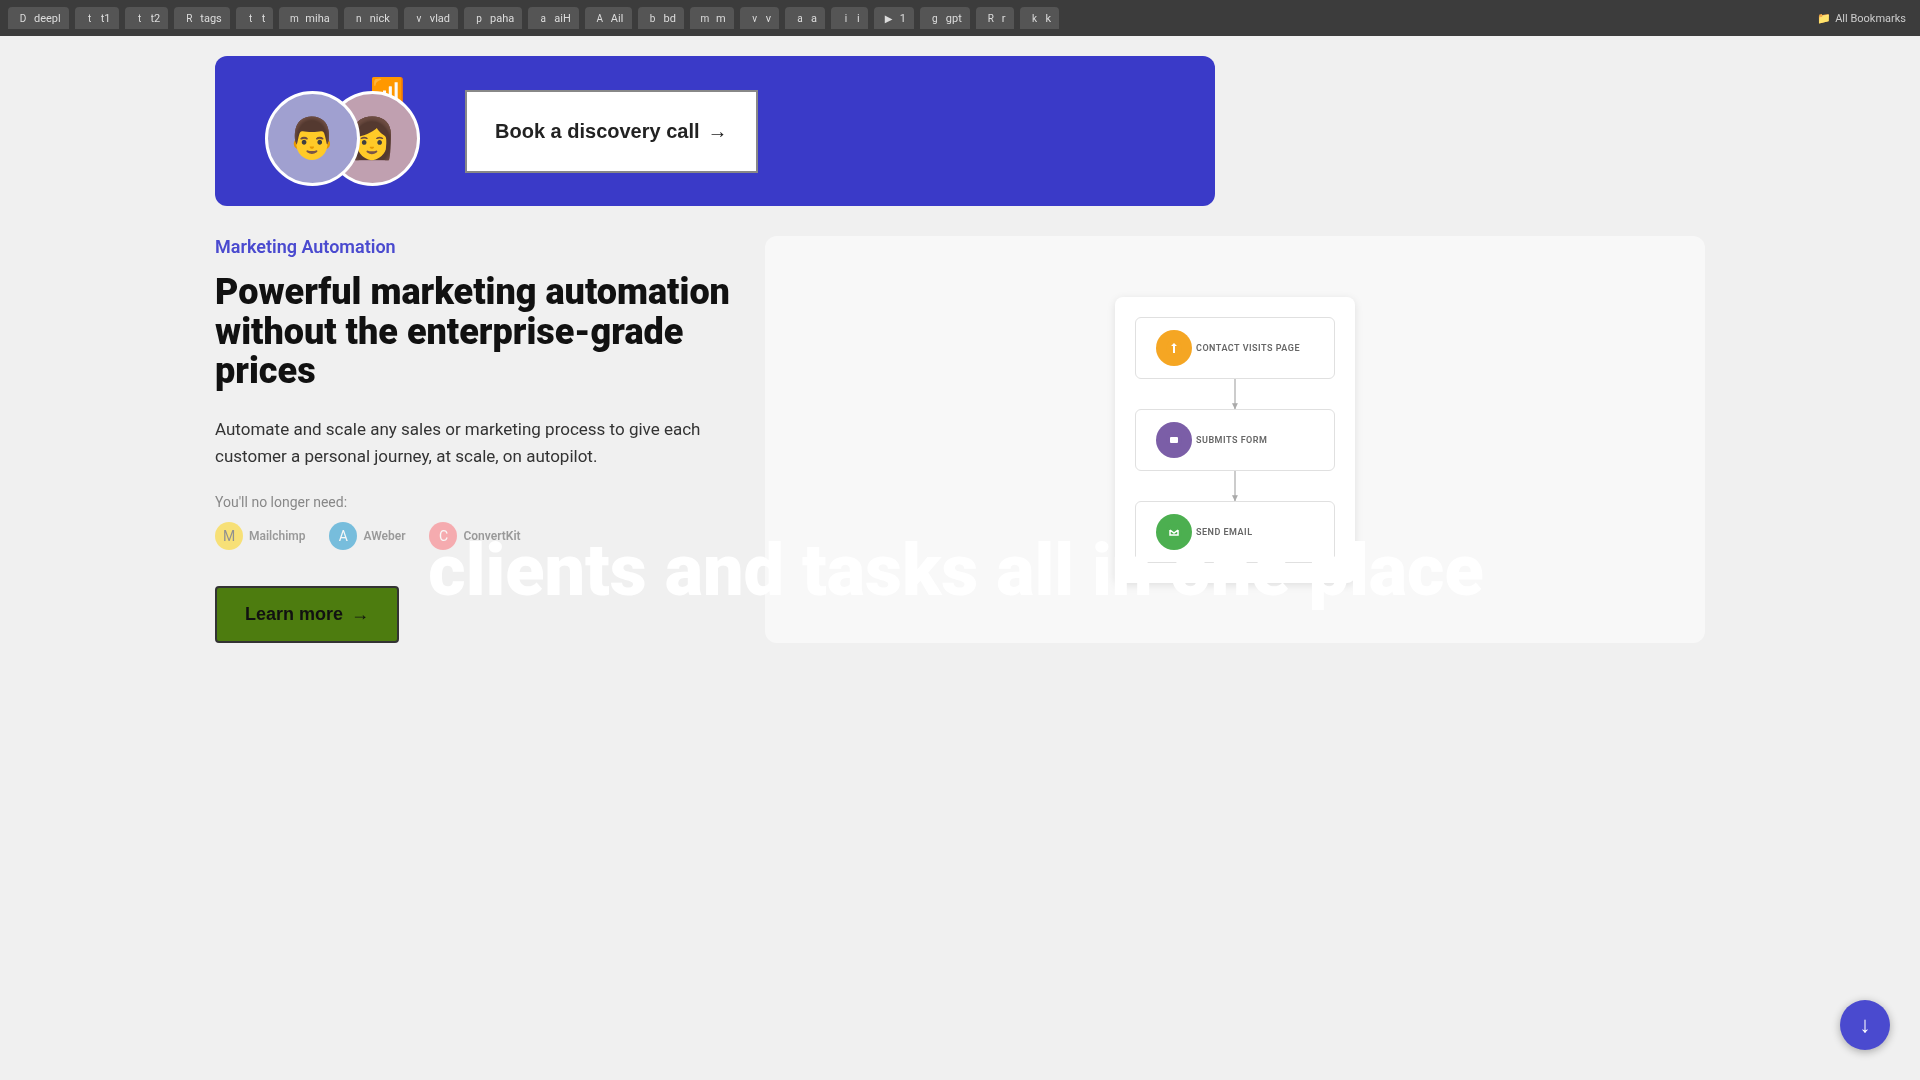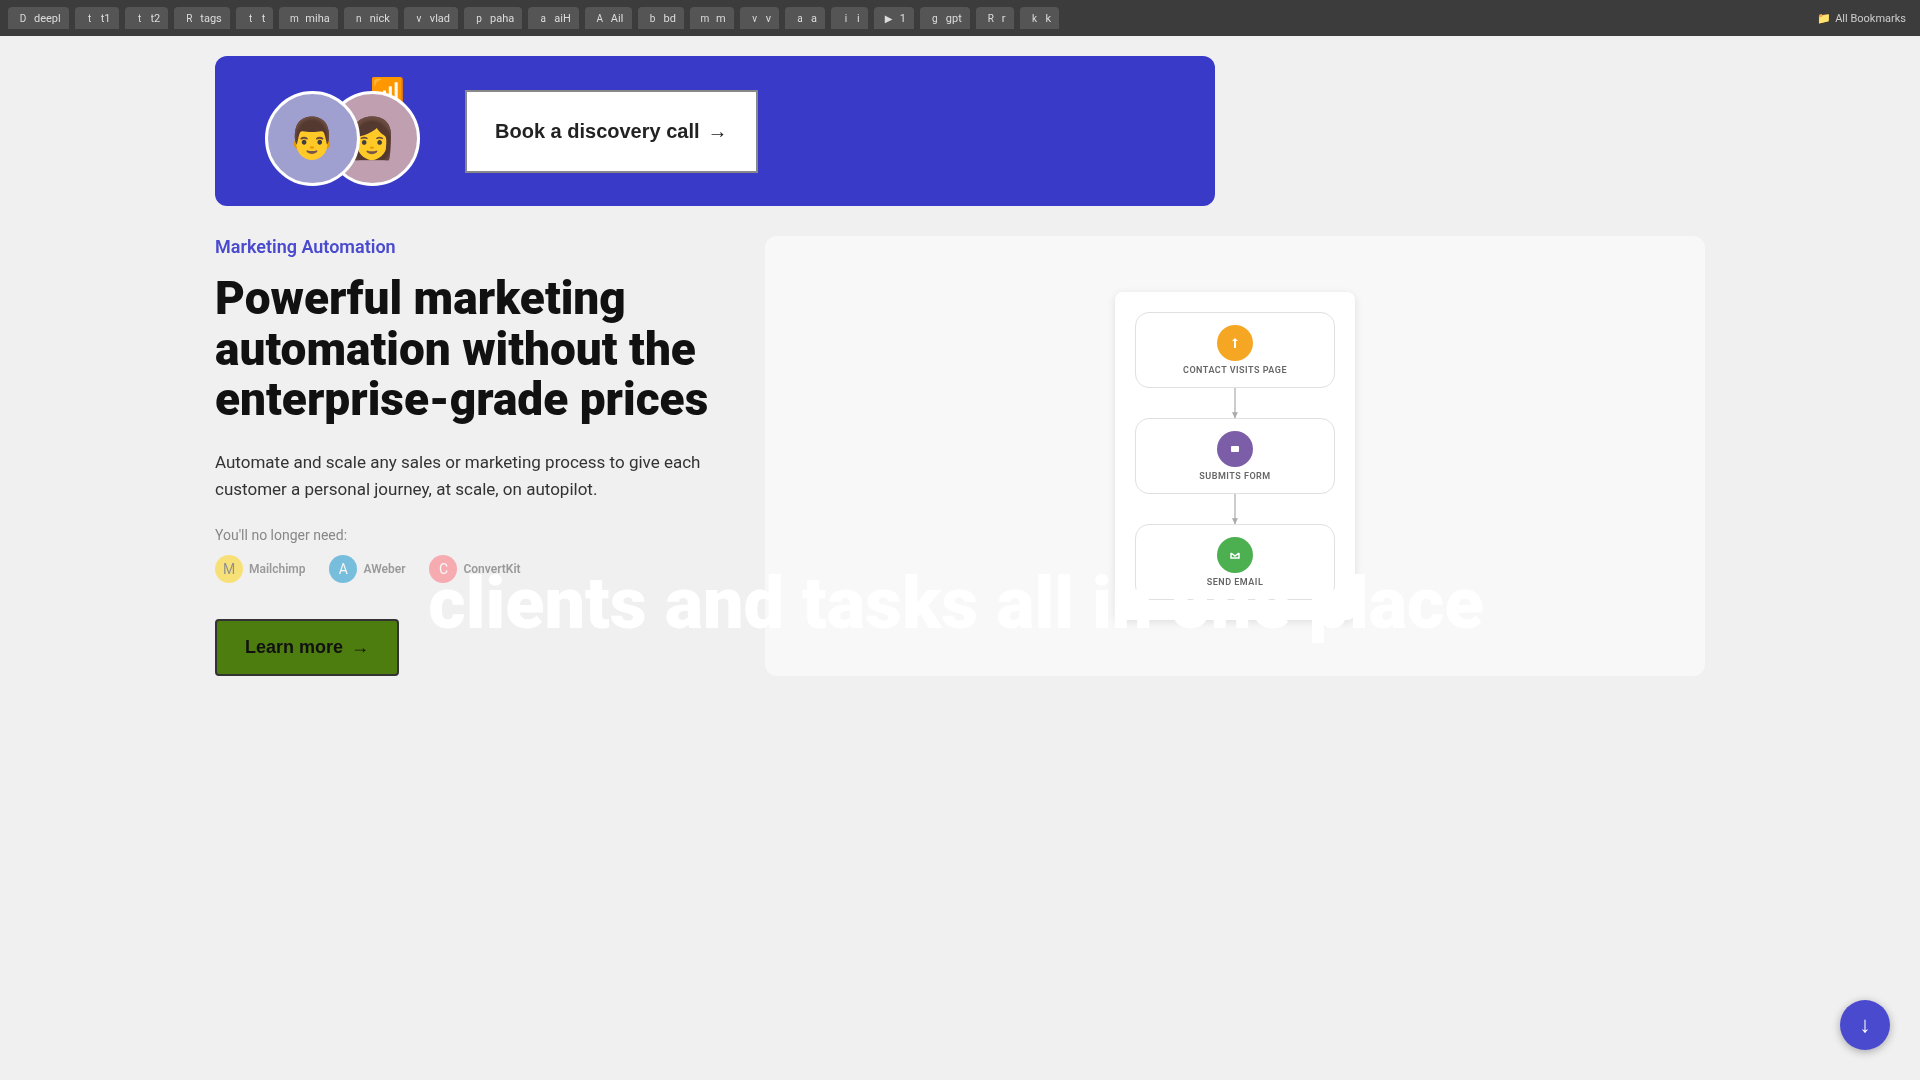--- a/index.html
+++ b/index.html
@@ -181,21 +181,21 @@
     }
 
     .section-label {
       color: #4a4acf;
       font-size: 18px;
       font-weight: 600;
       margin-bottom: 16px;
     }
 
     .section-heading {
-      font-size: 46px;
+      font-size: 36px;
       font-weight: 900;
       line-height: 1.1;
       color: #111;
       margin-bottom: 24px;
     }
 
     .section-desc {
       font-size: 17px;
       color: #333;
       line-height: 1.6;
@@ -275,25 +275,24 @@
       box-shadow: 0 2px 8px rgba(0,0,0,0.1);
       display: flex;
       flex-direction: column;
       align-items: center;
       gap: 0;
     }
 
     .diagram-step {
       background: white;
       border: 1px solid #e0e0e0;
-      border-radius: 14px;
+      border-radius: 6px;
       padding: 12px 20px;
       width: 200px;
       display: flex;
-      flex-direction: column;
       align-items: center;
       gap: 4px;
     }
 
     .step-icon {
       width: 36px;
       height: 36px;
       border-radius: 50%;
       display: flex;
       align-items: center;

